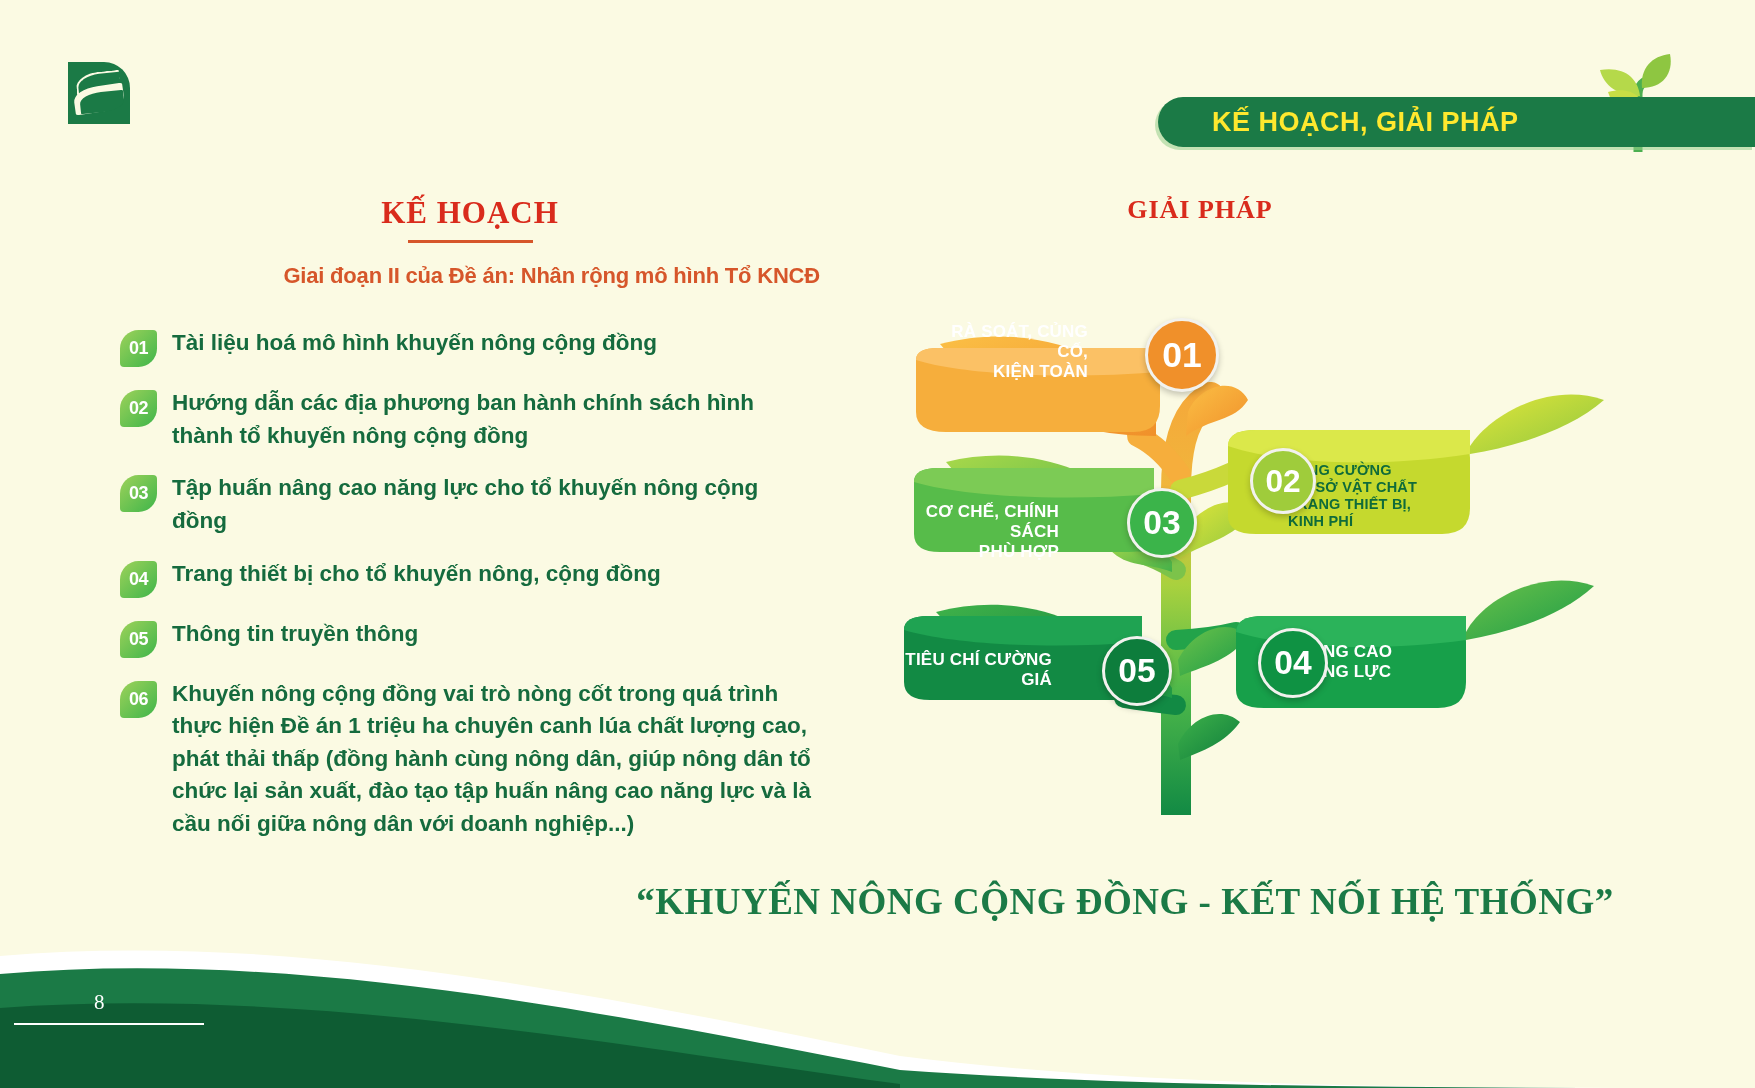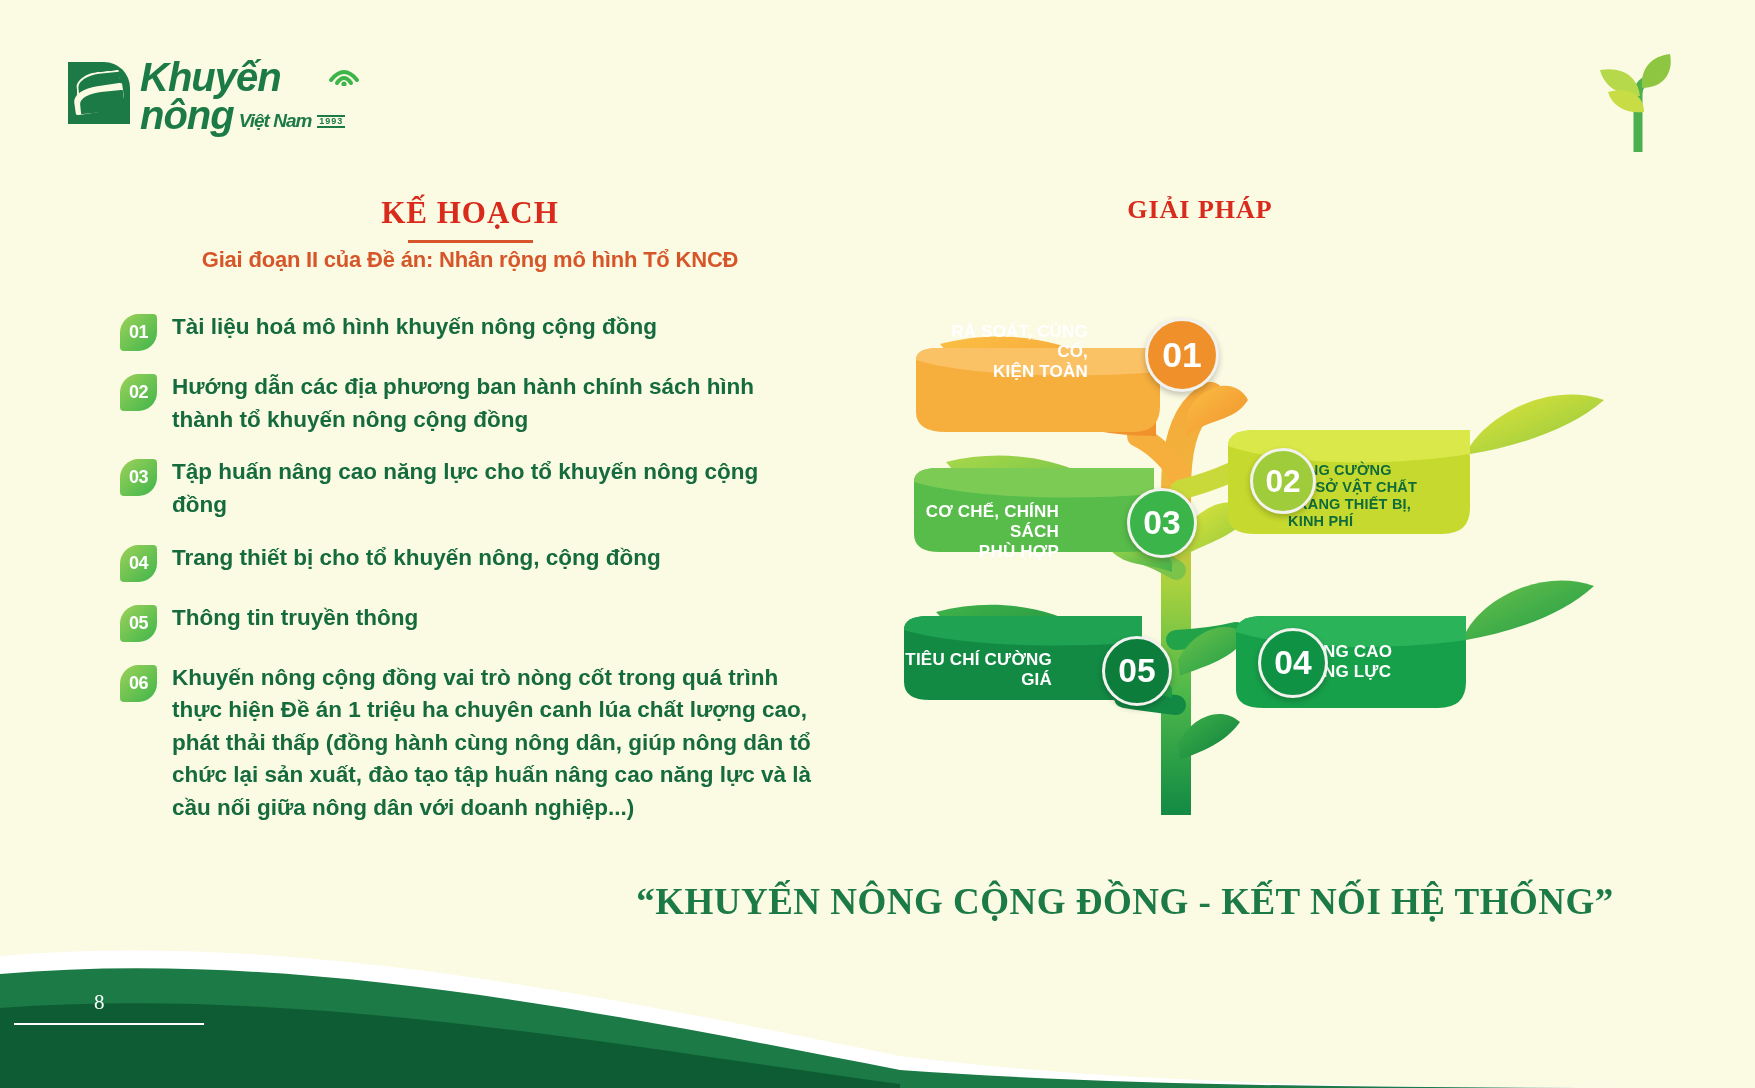--- a/index.html
+++ b/index.html
@@ -84,21 +84,21 @@
     text-align: center;
     font-family: "Liberation Serif", serif;
     font-weight: bold; font-size: 31px;
     color: #d92b1c; letter-spacing: 1px;
   }
   .title-rule {
     width: 125px; height: 3px; background: #d6562a;
     margin: 9px auto 0 auto;
   }
   .subtitle {
-    text-align: center; margin-top: 4px;
+    text-align: right; margin-top: 20px;
     font-size: 22px; font-weight: bold;
     color: #d6562a; letter-spacing: -0.2px;
   }
 
   .plan-list { margin-top: 38px; }
   .plan-item { display: flex; align-items: flex-start; margin-bottom: 20px; }
   .leaf-badge {
     flex: 0 0 auto;
     width: 37px; height: 37px;
     background: linear-gradient(135deg, #9ed25a 0%, #3eb54a 100%);
@@ -166,41 +166,31 @@
 <body>
 
 <div class="slide">
 
   <div class="logo">
     <div class="logo-mark">
       <div class="lf1"></div>
         <div class="lf2"></div>
         <div class="lf3"></div>
     </div>
-    <div class="logo-text">
-      <div class="logo-l1">Khuyến</div>
-      <div class="logo-l2">
-        <span>nông</span>
-        <span class="logo-sub">Việt Nam</span>
-        <span class="logo-year">1993</span>
-      </div>
-      <svg class="wifi-dot" width="34" height="26" viewBox="0 0 34 26">
-        <path d="M4 20 Q17 4 30 20" stroke="#3eb54a" stroke-width="4" fill="none" stroke-linecap="round"></path>
-        <path d="M10 23 Q17 13 24 23" stroke="#3eb54a" stroke-width="4" fill="none" stroke-linecap="round"></path>
-        <circle cx="17" cy="24" r="2.6" fill="#3eb54a"></circle>
-      </svg>
-    </div>
   </div>
 
   <svg class="header-sprout" viewBox="0 0 120 100">
     <path d="M60 100 L60 42 Q60 34 66 30" stroke="#4caf50" stroke-width="9" fill="none" stroke-linecap="round"></path>
     <path d="M62 44 C40 44 26 34 22 18 C46 14 60 26 62 44 Z" fill="#b5d94a"></path>
     <path d="M64 36 C62 16 74 4 92 2 C96 22 84 36 64 36 Z" fill="#8ec641"></path>
     <path d="M66 60 C48 62 34 54 30 40 C52 34 66 44 66 60 Z" fill="#c8dd45"></path>
   </svg>
+  <div class="header-banner">
+    <div class="header-title">KẾ HOẠCH, GIẢI PHÁP</div>
+  </div>
 
   <div class="left-col">
     <div class="ke-hoach-title">KẾ HOẠCH</div>
     <div class="title-rule"></div>
     <div class="subtitle">Giai đoạn II của Đề án: Nhân rộng mô hình Tổ KNCĐ</div>
 
     <div class="plan-list" id="plan-list">
         <div class="plan-item">
           <div class="leaf-badge">
             <span>01</span>

